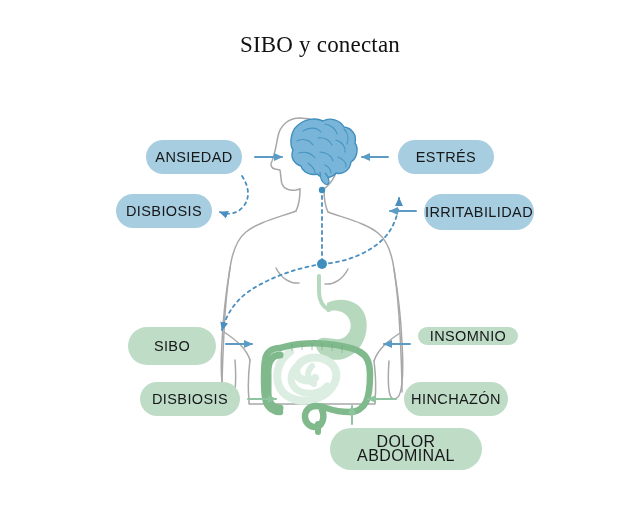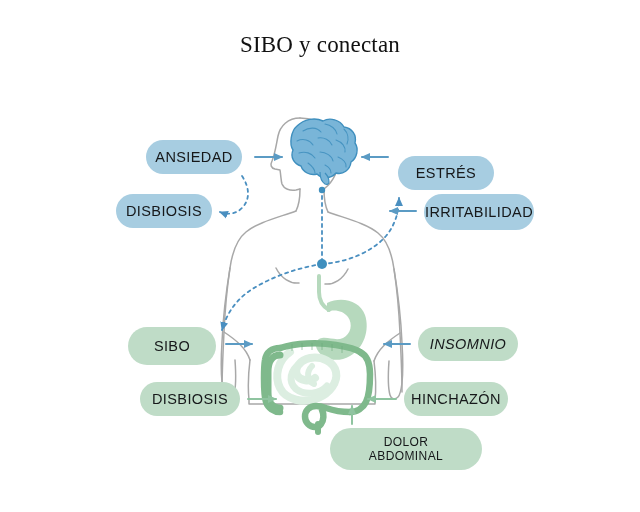--- a/index.html
+++ b/index.html
@@ -63,27 +63,27 @@
     box-sizing: border-box;
     padding: 0 6px;
     white-space: pre-line;
   }
   .pill.blue  { background: #a7cde1; }
   .pill.green { background: #bfdcc7; }
 
   
   #pill-ansiedad      { left: 146px; top: 140px; width: 96px;  height: 34px; }
   #pill-disbiosis-top { left: 116px; top: 194px; width: 96px;  height: 34px; }
-  #pill-estres        { left: 398px; top: 156px; width: 96px;  height: 34px; }
+  #pill-estres        { left: 398px; top: 140px; width: 96px;  height: 34px; }
   #pill-irritabilidad { left: 424px; top: 194px; width: 110px; height: 36px; }
   #pill-sibo          { left: 128px; top: 327px; width: 88px;  height: 38px; }
   #pill-disbiosis-bot { left: 140px; top: 382px; width: 100px; height: 34px; }
-  #pill-insomnio      { left: 418px; top: 327px; width: 100px; height: 34px; font-style: italic; }
+  #pill-insomnio      { left: 418px; top: 327px; width: 100px; height: 18px; }
   #pill-hinchazon     { left: 404px; top: 382px; width: 104px; height: 34px; }
-  #pill-dolor         { left: 330px; top: 428px; width: 152px; height: 42px; font-size: 12px; line-height: 14px; }
+  #pill-dolor         { left: 330px; top: 428px; width: 152px; height: 42px; font-size: 16px; line-height: 14px; }
 </style>
 </head>
 <body>
 
 <div id="page">
 
   <div id="title-block">
     <div class="title-line">SIBO y conectan</div>
   </div>
 

